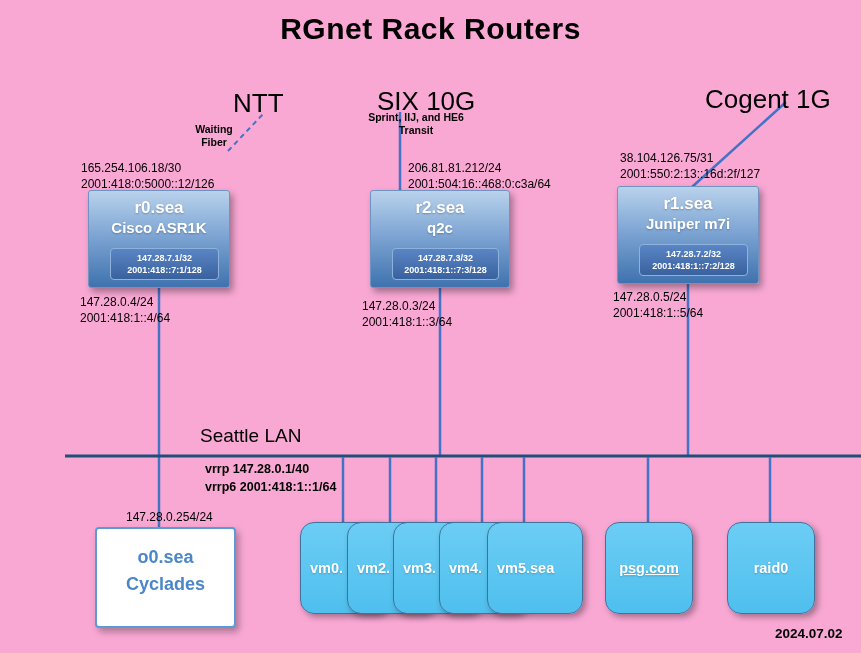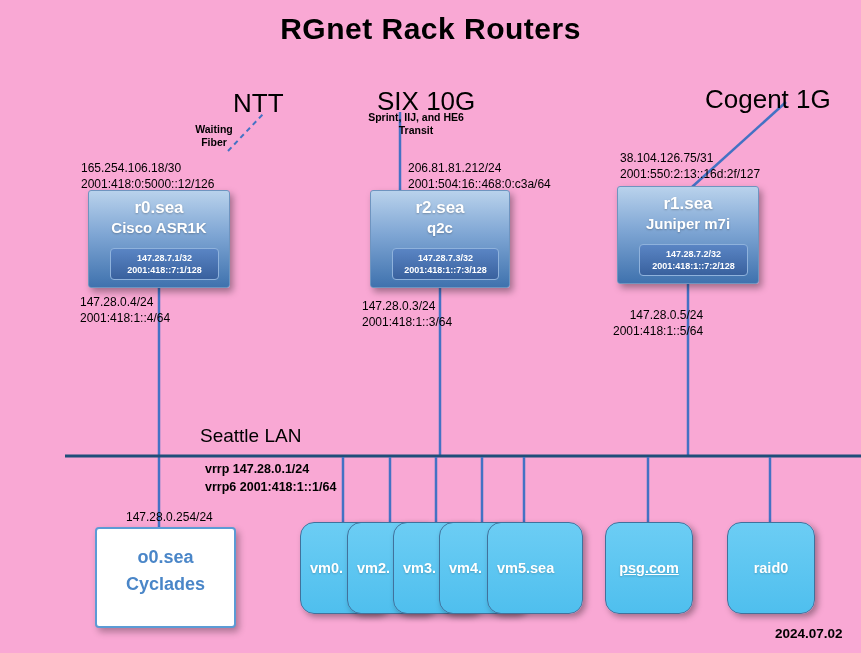--- a/index.html
+++ b/index.html
@@ -142,25 +142,25 @@
 2001:418:1::3/64</div>
 
   <div class="abs ip-label ml" style="left:620px;top:151px;">38.104.126.75/31
 2001:550:2:13::16d:2f/127</div>
   <div class="abs router-box" style="left:617px;top:186px;">
     <div class="router-name">r1.sea</div>
     <div class="router-model">Juniper m7i</div>
     <div class="loopback-box ml">147.28.7.2/32
 2001:418:1::7:2/128</div>
   </div>
-  <div class="abs ip-label ml" style="left:613px;top:308px;text-align:right;">147.28.0.5/24
+  <div class="abs ip-label ml" style="left:613px;top:290px;">147.28.0.5/24
 2001:418:1::5/64</div>
 
   <div class="abs lan-label" style="left:200px;top:425px;">Seattle LAN</div>
-  <div class="abs vrrp-label ml" style="left:205px;top:461px;">vrrp 147.28.0.1/24
+  <div class="abs vrrp-label ml" style="left:205px;top:461px;">vrrp 147.28.0.1/40
 vrrp6 2001:418:1::1/64</div>
 
   <div class="abs ip-label" style="left:126px;top:510px;">147.28.0.254/24</div>
   <div class="abs console-box" style="left:95px;top:527px;">
     <div class="console-name">o0.sea</div>
     <div class="console-model">Cyclades</div>
   </div>
 
   <div class="abs node-box" style="left:300px;width:86px;z-index:1;">
     <div class="node-label">vm0.</div>

